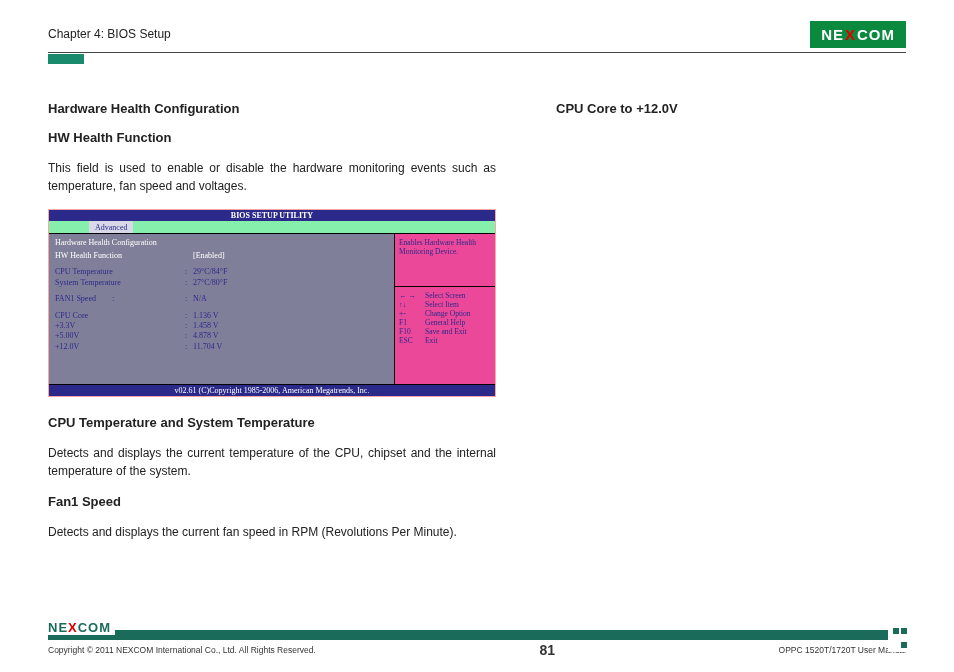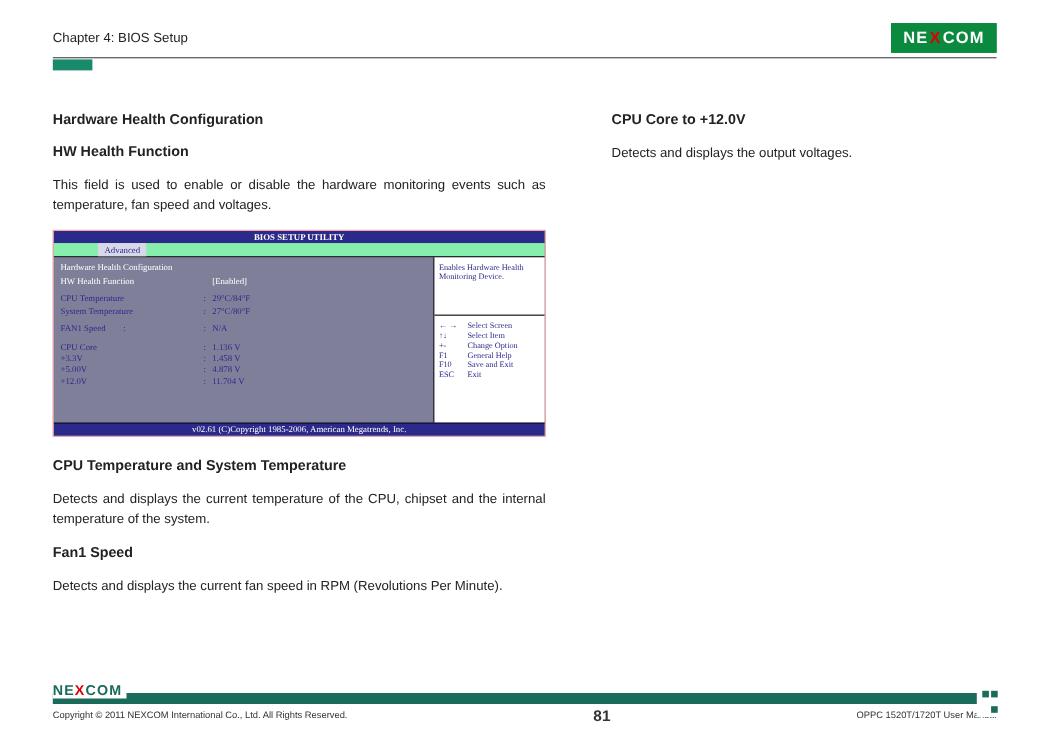--- a/index.html
+++ b/index.html
@@ -110,21 +110,21 @@
   .bios-row {
     display: flex;
     line-height: 1.3;
   }
   .bios-row .label { width: 130px; }
   .bios-row .colon { width: 8px; }
   .bios-row.highlight { color: #fff; }
   .bios-gap { height: 6px; }
   .bios-side {
     width: 100px;
-    background: #ffffff;
+    background: #ec4899;
     color: #2b2a8a;
     padding: 4px 4px;
     font-size: 7.5px;
     display: flex;
     flex-direction: column;
   }
   .bios-side-top { flex: 0 0 auto; line-height: 1.2; }
   .bios-side-divider {
     border-top: 1px solid #000;
     margin: 30px -4px 4px -4px;
@@ -298,21 +298,20 @@
     </div>
 
     <h3>CPU Temperature and System Temperature</h3>
     <p>Detects and displays the current temperature of the CPU, chipset and the internal temperature of the system.</p>
     <h3>Fan1 Speed</h3>
     <p>Detects and displays the current fan speed in RPM (Revolutions Per Minute).</p>
   </div>
 
   <div class="col">
     <h3>CPU Core to +12.0V</h3>
-    <p>Detects and displays the output voltages.</p>
   </div>
 </div>
 
 <div class="page-footer">
   <div class="footer-bar">
     <div class="footer-logo">
       <span>NE</span><span class="x">X</span><span>COM</span>
     </div>
     <div class="footer-squares">
       <span></span><span></span><br><span style="margin-left:9px"></span>

